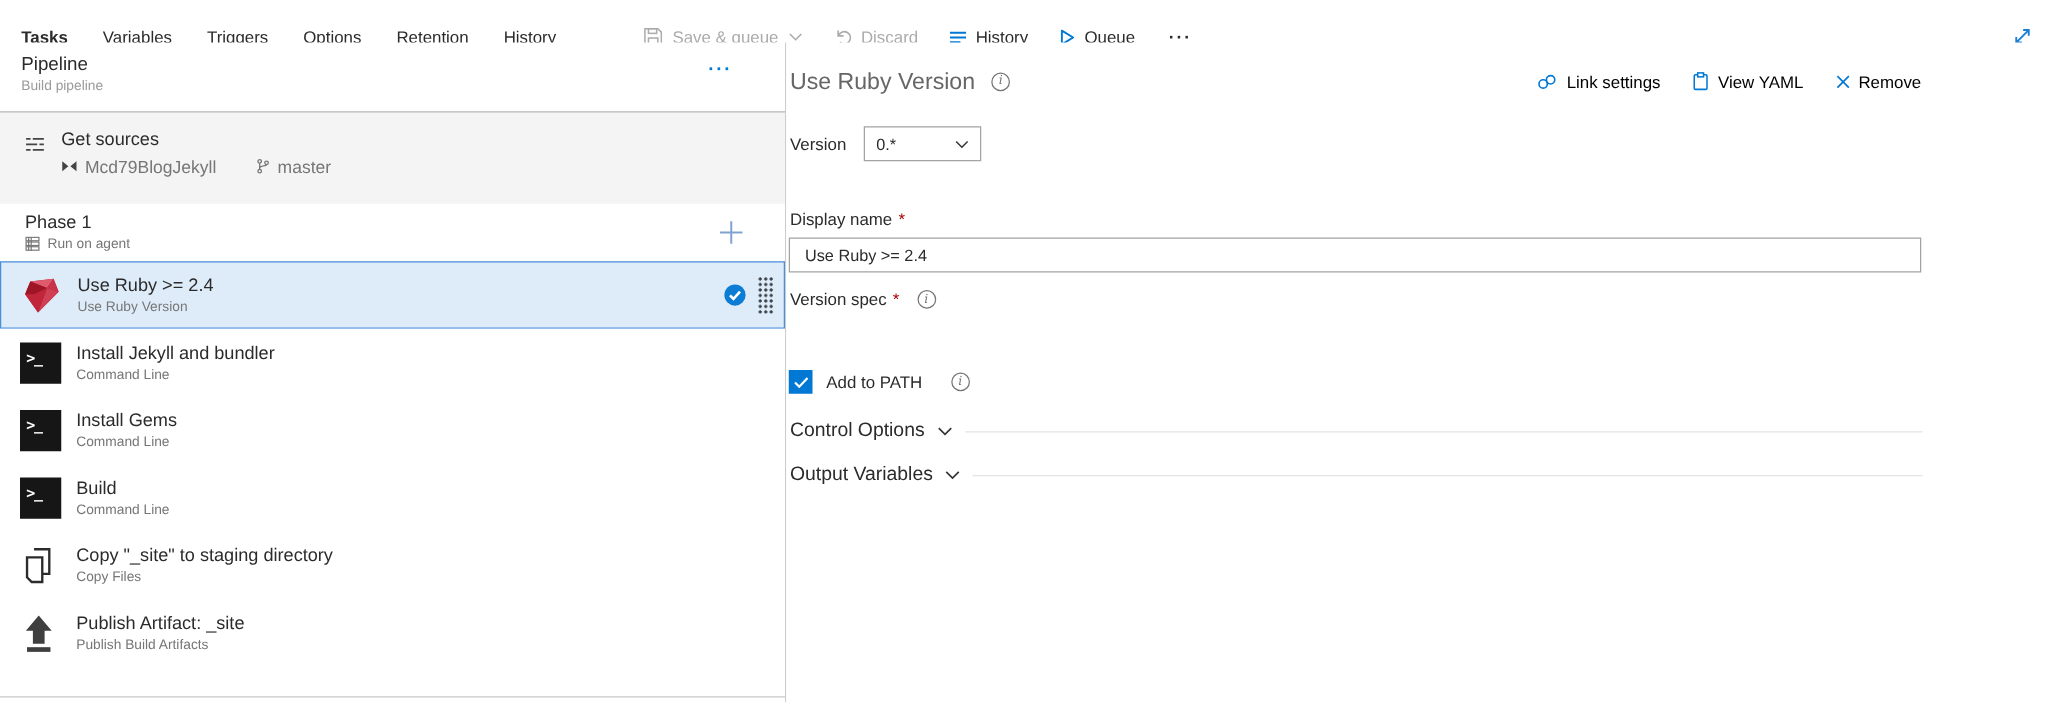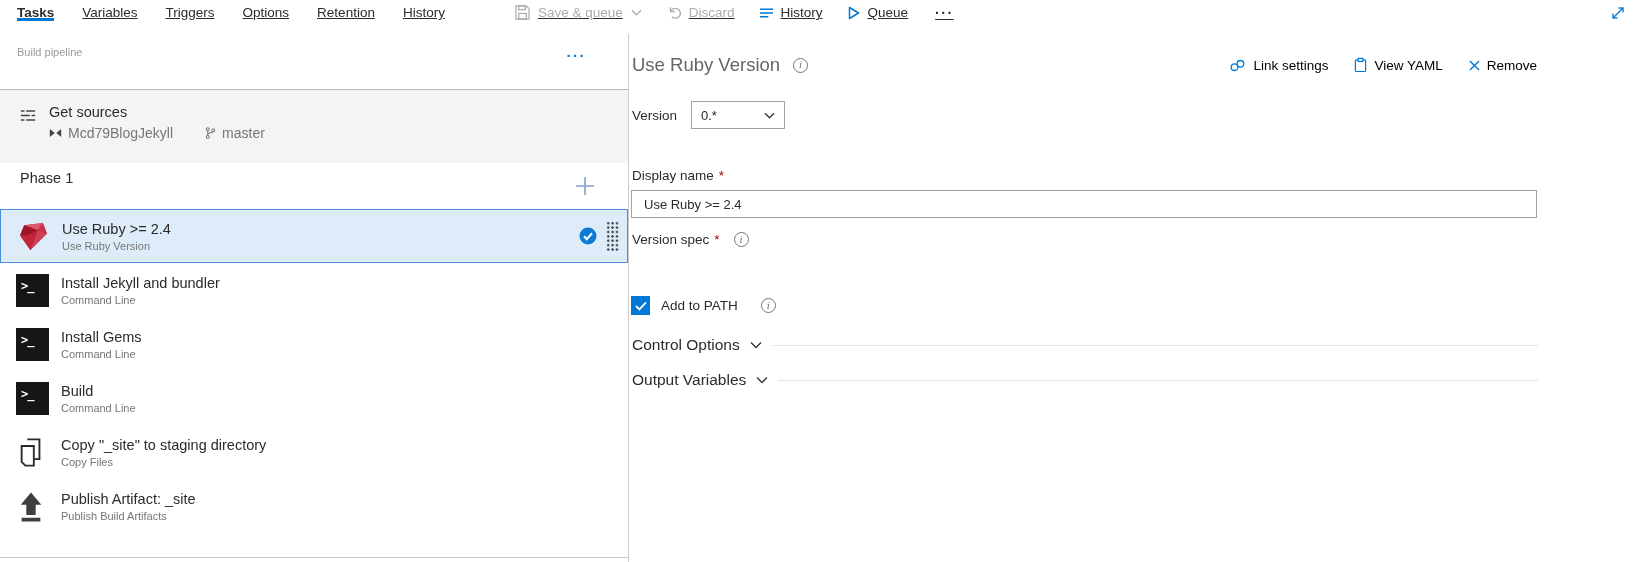--- a/index.html
+++ b/index.html
@@ -5,21 +5,21 @@
   * { margin:0; padding:0; box-sizing:border-box; }
   html,body { width:1641px; height:562px; }
   body {
     position:relative; background:#fff; overflow:hidden;
     font-family:"Liberation Sans","DejaVu Sans",sans-serif; color:#2b2b2b;
   }
   svg { display:block; }
 
   
   .toolbar { position:absolute; top:5px; left:0; width:100%; height:33px;
-    border-bottom:1px solid #e8e8e8; display:flex; align-items:flex-start; background:#fff;text-decoration:underline; }
+    border-bottom:1px solid #e8e8e8; display:flex; align-items:flex-end; background:#fff; }
   .tabs { display:flex; padding-left:17px; }
   .tab { position:relative; display:flex; align-items:center; margin-right:28px;
     font-size:13.5px; color:#2b2b2b; cursor:pointer; white-space:nowrap; }
   .tab.active { font-weight:700; }
   .tab.active::after { content:""; position:absolute; left:0; right:0; bottom:-1px; height:3px; background:#0078d4; }
   .tb-sep { width:1px; background:#d6d6d6; margin:7px 0 7px 16px; }
   .tb-btn { display:flex; align-items:center; gap:8px; margin-left:25px;
     font-size:13.5px; color:#2b2b2b; cursor:pointer; white-space:nowrap; }
   .tb-btn.disabled { color:#ababab; cursor:default; }
   .tb-more { display:flex; align-items:center; margin-left:27px; font-size:14px;
@@ -181,20 +181,21 @@
   <div class="tb-expand">
     <svg width="16" height="16" viewBox="0 0 16 16" fill="none" stroke="#1a7fd4" stroke-width="1.5">
       <path d="M3.5,12.5 L12.5,3.5 M8.5,3 H13 V7.5 M3,8.5 V13 H7.5"></path>
     </svg>
   </div>
 </div>
 
 <div class="left-panel">
 
   <div class="pipeline-header">
+    <div class="ph-title">Pipeline</div>
     <div class="ph-sub">Build pipeline</div>
     <div class="ph-more">···</div>
   </div>
 
   <div class="get-sources">
     <span class="gs-icon">
       <svg width="16" height="15" viewBox="0 0 18 16" stroke="#444" stroke-width="1.6">
         <path d="M1,3 h4 M7,3 h10 M1,8 h10 M13,8 h4 M1,13 h4 M7,13 h10"></path>
       </svg>
     </span>
@@ -218,20 +219,31 @@
             </svg>
           </span>
           <span>master</span>
         </span>
       </div>
     </div>
   </div>
 
   <div class="phase-row">
     <div class="phase-title">Phase 1</div>
+    <div class="phase-sub">
+      <span>
+        <svg width="12" height="12" viewBox="0 0 14 14" fill="none" stroke="#767676" stroke-width="1.1">
+          <rect x="1" y="1" width="12" height="3.2"></rect>
+            <rect x="1" y="5.4" width="12" height="3.2"></rect>
+            <rect x="1" y="9.8" width="12" height="3.2"></rect>
+          <path d="M3.4,1 v12.6 M5.8,1 v12.6"></path>
+        </svg>
+      </span>
+      <span>Run on agent</span>
+    </div>
     <div class="phase-add">
       <svg width="20" height="20" viewBox="0 0 20 20" fill="none" stroke="#7fa3d0" stroke-width="1.6">
           <path d="M10,1 V19 M1,10 H19"></path>
         </svg>
     </div>
   </div>
 
   <div class="task-row selected">
     <span class="task-icon">
       <svg width="33" height="33" viewBox="0 0 32 32">

